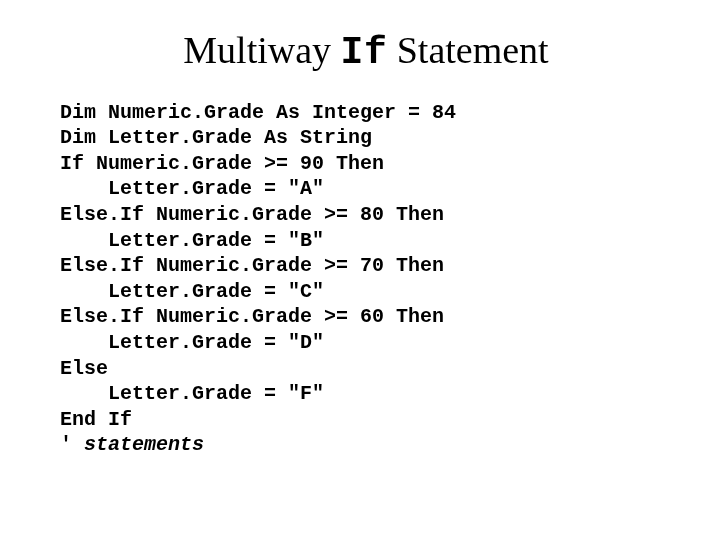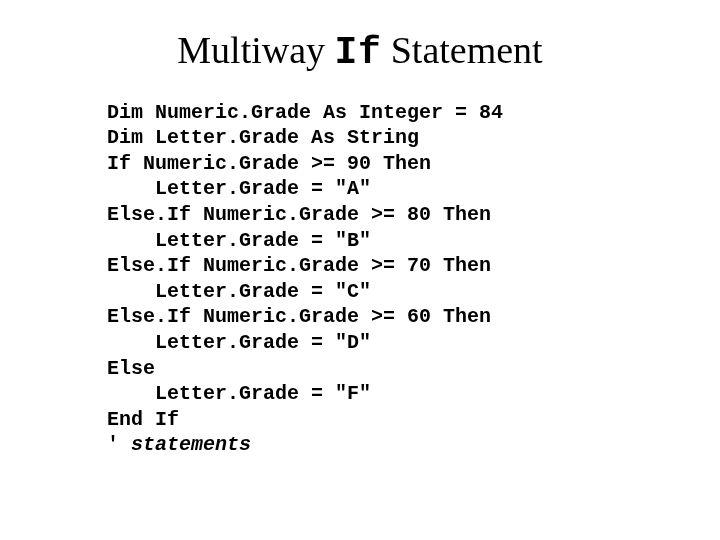--- a/index.html
+++ b/index.html
@@ -9,39 +9,40 @@
     height: 540px;
     background: #ffffff;
     font-family: "Times New Roman", Times, serif;
     color: #000000;
   }
   .slide {
     width: 720px;
     height: 467px;
     box-sizing: border-box;
     padding-top: 28px;
+    padding-left: 12px;
   }
   .title {
     font-size: 38px;
     text-align: center;
     line-height: 1.2;
     font-weight: normal;
     margin: 0 0 24px 0;
   }
   .title .mono {
     font-family: "Courier New", Courier, monospace;
     font-weight: bold;
     letter-spacing: 0.5px;
   }
   .code {
     font-family: "Courier New", Courier, monospace;
     font-size: 20px;
     line-height: 1.28;
     white-space: pre;
-    margin-left: 107px;
+    margin-left: 48px;
     font-weight: bold;
   }
   .code .comment {
     font-style: italic;
   }
 </style>
 </head>
 <body>
 
 <div class="slide">

